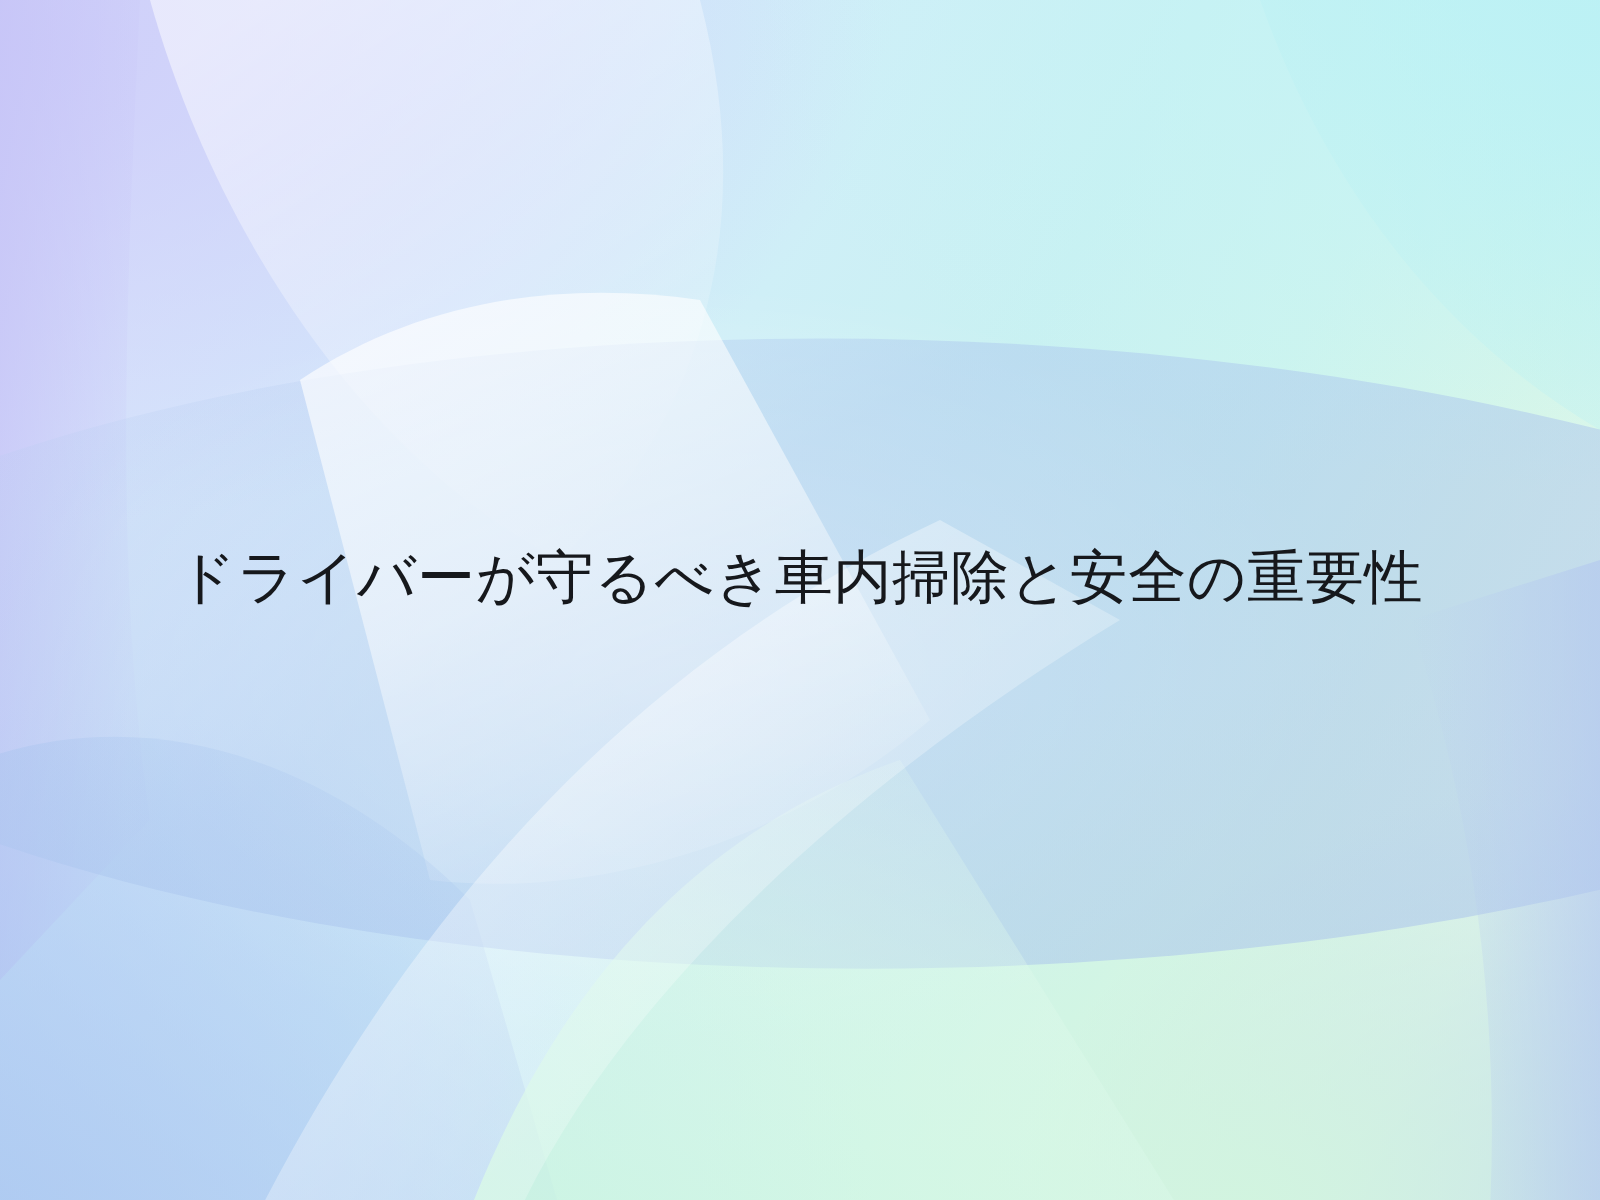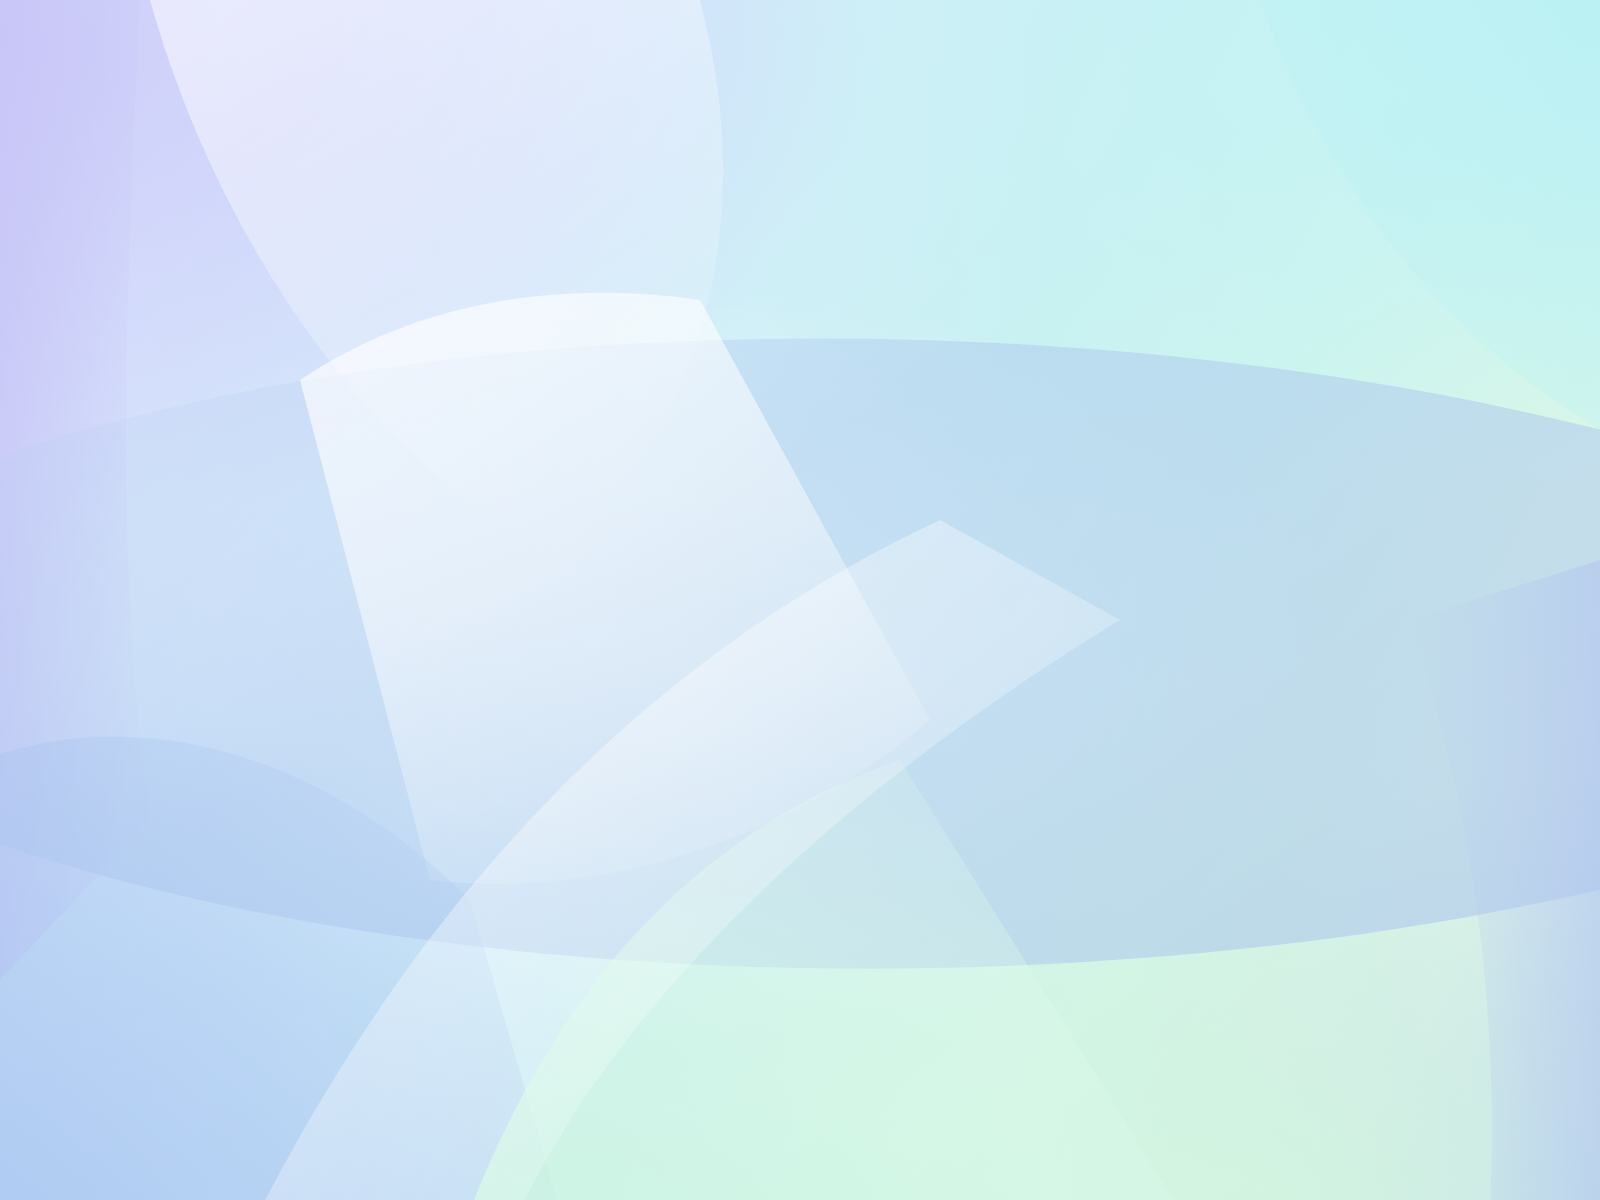--- a/index.html
+++ b/index.html
@@ -148,14 +148,17 @@
     <path d="M -20,760 C 150,700 330,760 470,900 L 560,1210 L -20,1210 Z" fill="url(#gBlueWedge)"></path>
 
     <path d="M470,1210 C 560,980 700,830 900,760 L 1180,1210 Z" fill="url(#gMintWedge)"></path>
 
     <path d="M260,1210 C 420,900 640,660 940,520 L 1120,620 C 840,790 620,1000 520,1210 Z" fill="url(#gBeam)"></path>
 
     <path d="M1410,620 C 1470,800 1500,1000 1490,1210 L 1600,1210 L 1600,560 Z" fill="url(#gRightEdge)"></path>
 
   </svg>
 
+  <div id="title-block">
+    <h1 id="slide-title">ドライバーが守るべき車内掃除と安全の重要性</h1>
+  </div>
 
 </div>
 
 </body></html>

